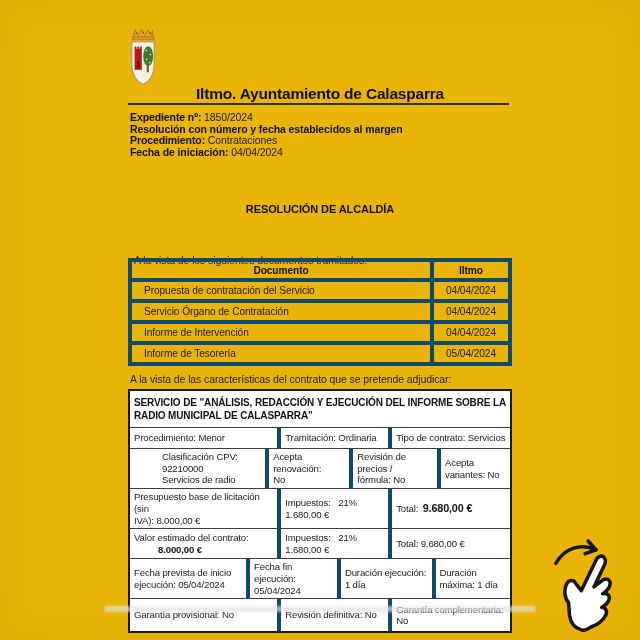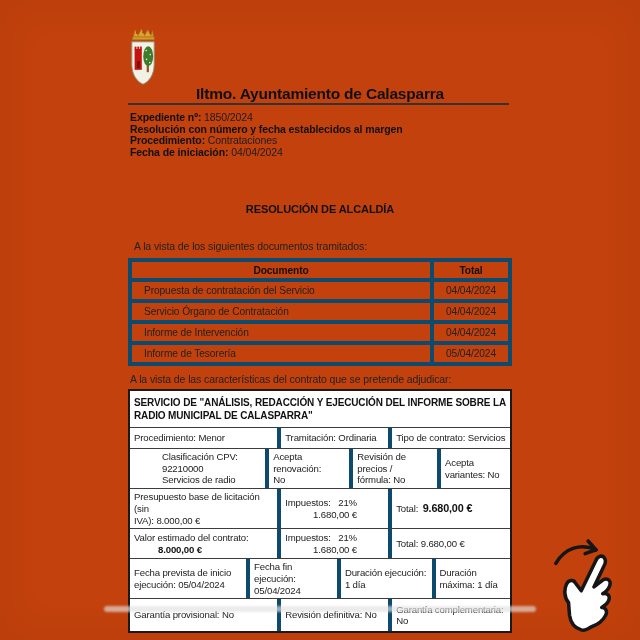--- a/index.html
+++ b/index.html
@@ -1,36 +1,36 @@
 <!DOCTYPE html>
 <html><head>
 <meta charset="utf-8">
 <style>
   html,body{margin:0;padding:0;background:#ffffff;}
   .canvas{
     position:relative;width:640px;height:640px;margin:0 auto;
-    background:#c2410c;overflow:hidden;
+    background:#eab308;overflow:hidden;
     font-family:"Liberation Sans","DejaVu Sans",sans-serif;
     color:#1d1d1d;
     box-shadow:inset 0 0 46px rgba(0,0,0,0.05);
   }
   .abs{position:absolute;}
   
   .crest{left:127px;top:27px;width:32px;height:60px;}
   .title{left:115px;top:85px;width:410px;text-align:center;
     font-size:15.5px;font-weight:bold;letter-spacing:-0.2px;color:#101010;}
   .title-rule{left:128px;top:103px;width:381px;height:2px;background:#333;}
   
   .info{left:130px;top:112px;font-size:10.5px;line-height:11.6px;letter-spacing:-0.1px;}
   .info b{color:#111;margin-top:42px;}
   
   .section-title{left:115px;top:203px;width:410px;text-align:center;
     font-size:11px;font-weight:bold;letter-spacing:-0.1px;color:#111;}
   .para{font-size:10.5px;letter-spacing:-0.1px;color:#222;}
-  .para1{left:134px;top:240px;}
+  .para1{left:134px;top:254px;}
   .para2{left:130px;top:373px;}
   
   .doc-table{left:128px;top:258px;width:384px;border-collapse:collapse;
     font-size:10.2px;letter-spacing:-0.1px;color:#222;}
   .doc-table th,.doc-table td{border:4px solid #0c4a6e;padding:1px 12px;
     font-weight:normal;text-align:left;}
   .doc-table th{font-weight:bold;text-align:center;height:14px;color:#111;}
   .doc-table td{height:15px;}
   
   .ct{left:128px;top:389px;width:384px;border:2px solid #1a1a1a;
@@ -42,21 +42,21 @@
     padding:2px 4px;align-self:stretch;display:flex;align-items:center;}
   .ct-cell:last-child{border-right:none;}
   .ct-cell > span{white-space:pre-line;}
   .r-title{min-height:36px;}
   .r-proc{min-height:20px;}
   .r-cpv{min-height:29px;padding-left:28px;}
   .r-money{min-height:29px;}
   .r-dates{min-height:29px;}
   .r-gar{min-height:32px;}
   .w100{width:100%;}
-  .cA{width:39.8%;} .cB{width:29.2%;text-align:right;} .cC{width:31%;}
+  .cA{width:39.8%;} .cB{width:29.2%;} .cC{width:31%;}
   .dA{width:31.6%;} .dB{width:23.9%;} .dC{width:24.9%;} .dD{width:19.6%;}
   .bold{font-weight:bold;color:#111;}
   .just span{text-align:justify;white-space:normal;}
   .ct-title-text{font-size:10px;line-height:1.35;display:block;width:100%;}
   .total-big{font-size:10.8px;font-weight:bold;color:#111;margin-left:2px;}
   .val-block{display:block;font-weight:bold;color:#111;margin-left:24px;}
   
   .page-shadow{left:104px;top:606px;width:432px;height:6px;background:#e2e2e2;
     opacity:.65;filter:blur(1.1px);border-radius:3px;}
   
@@ -106,21 +106,21 @@
   <div class="abs para para1">A la vista de los siguientes documentos tramitados:</div>
 
   <table class="abs doc-table">
     <colgroup>
         <col style="width:82.5%">
         <col style="width:17.5%">
       </colgroup>
     <tbody>
         <tr>
       <th>Documento</th>
-      <th>Total</th>
+      <th>Iltmo</th>
     </tr>
     <tr>
       <td>Propuesta de contratación del Servicio</td>
       <td>04/04/2024</td>
     </tr>
     <tr>
       <td>Servicio Órgano de Contratación</td>
       <td>04/04/2024</td>
     </tr>
     <tr>

